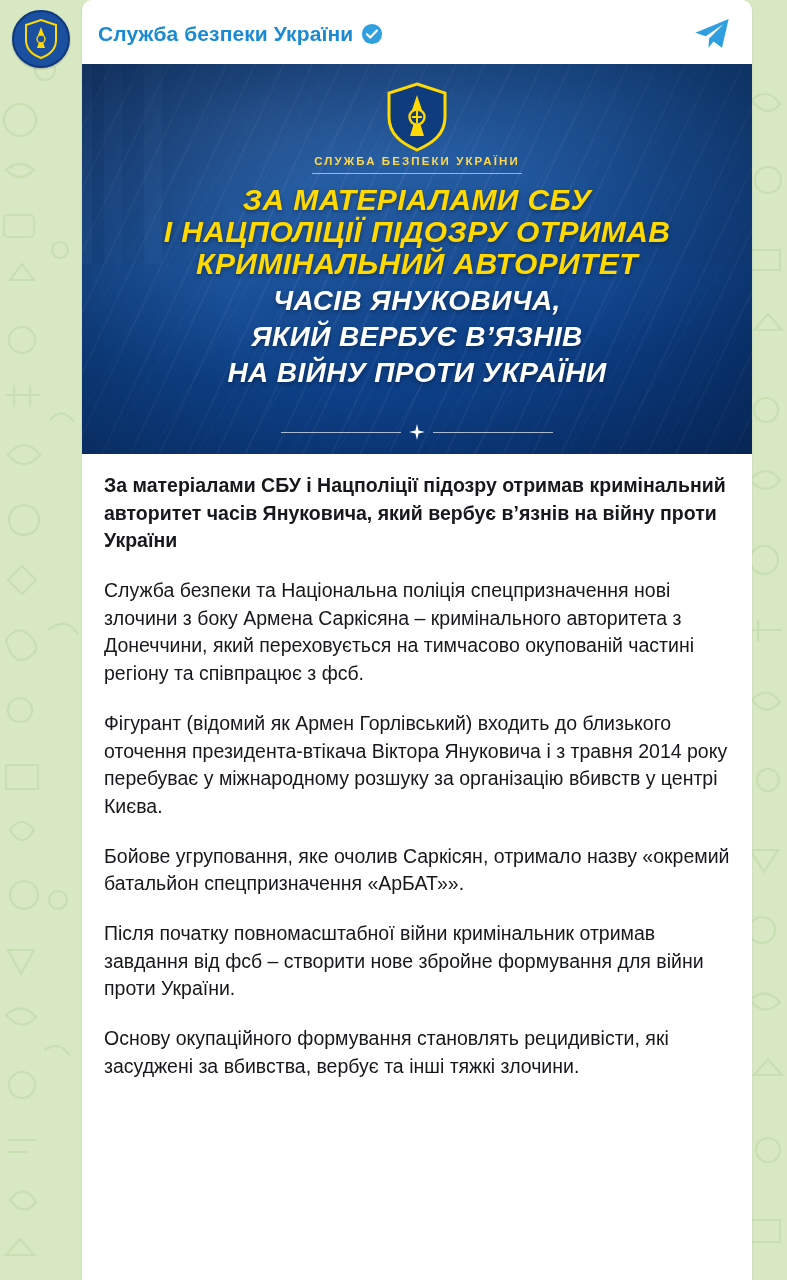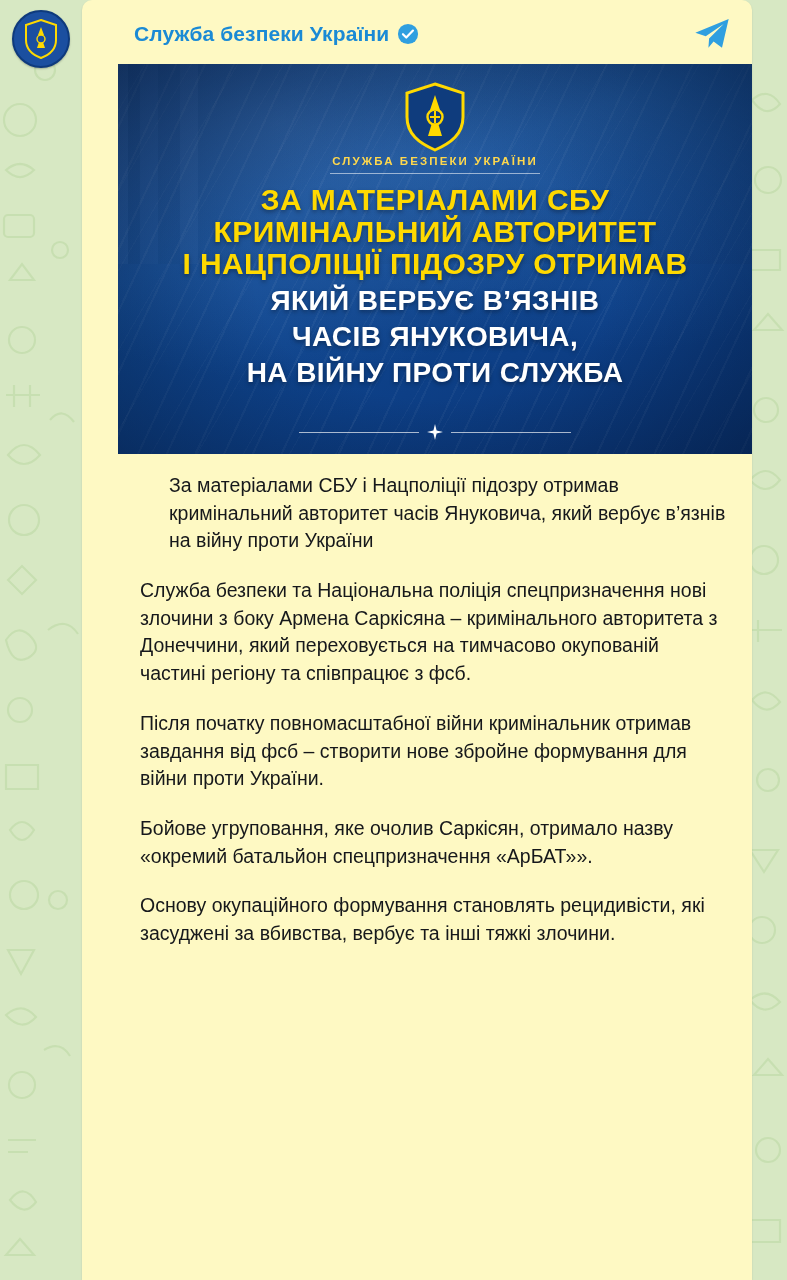--- a/index.html
+++ b/index.html
@@ -49,28 +49,27 @@
     justify-content: center;
     box-shadow: 0 1px 2px rgba(0,0,0,0.25);
   }
   .avatar .emblem {
     width: 34px;
     height: 40px;
   }
 
   .message {
     flex: 1 1 auto;
-    background: #fef9c3;
+    background: #ffffff;
     margin-right: 35px;
     border-radius: 10px 10px 0 0;
     box-shadow: 0 1px 2px rgba(0,0,0,0.12);
     display: flex;
     flex-direction: column;
     overflow: hidden;
-    padding-left: 36px;
   }
 
   .msg-header {
     display: flex;
     align-items: center;
     padding: 14px 16px 10px 16px;
     gap: 8px;
   }
   .channel-name {
     color: #1a8ad5;
@@ -148,20 +147,21 @@
     width: 210px;
     height: 1px;
     background: rgba(255,255,255,0.55);
     margin: 6px auto 10px auto;
   }
   .poster-line {
     font-weight: bold;
     line-height: 1.07;
     letter-spacing: 0.4px;
     text-shadow: 0 2px 4px rgba(0,0,0,0.35);
+    font-style: italic;
   }
   .l-yellow { color: #ffd900; font-size: 30px; margin: 0 16px; }
   .l-white  { color: #ffffff; font-size: 28px; margin: 6px 16px 0 16px; }
 
   .poster-bottom {
     position: absolute;
     left: 0; right: 0; bottom: 14px;
     z-index: 3;
     text-align: center;
   }
@@ -178,21 +178,21 @@
     width: 16px; height: 16px;
   }
 
   .msg-body {
     padding: 18px 22px 10px 22px;
     color: #16181b;
     font-size: 19.5px;
     line-height: 1.42;
   }
   .msg-body p { margin: 0 0 22px 0; }
-  .msg-body p.lead { font-weight: normal; margin-left: 29px; }
+  .msg-body p.lead { font-weight: bold; }
 </style>
 </head>
 <body>
 
 <div class="bg-doodles">
   <svg width="787" height="1280" viewBox="0 0 787 1280" xmlns="http://www.w3.org/2000/svg">
     <g stroke="#b9d6a0" stroke-width="2.2" fill="none" opacity="0.9">
       <circle cx="20" cy="120" r="16"></circle>
       <path d="M6 170 q14 -12 28 0 q-14 14 -28 0z"></path>
       <rect x="4" y="215" width="30" height="22" rx="4"></rect>
@@ -274,40 +274,41 @@
         <svg class="poster-emblem" viewBox="0 0 62 70" xmlns="http://www.w3.org/2000/svg">
           <path d="M31 2 L59 11 v24 c0 17 -12 26 -28 33 C15 61 3 52 3 35 V11 z" fill="#0f3c7d" stroke="#ffd900" stroke-width="3"></path>
           <path d="M31 13 l5 15 h-10 z M31 31 l7 23 h-14 z" fill="#ffd900"></path>
           <circle cx="31" cy="35" r="7.5" fill="#0f3c7d" stroke="#ffd900" stroke-width="2.4"></circle>
           <path d="M31 29 v12 M26 35 h10" stroke="#ffd900" stroke-width="2"></path>
         </svg>
         <div class="poster-org">СЛУЖБА БЕЗПЕКИ УКРАЇНИ</div>
         <div class="rule"></div>
 
         <div class="poster-line l-yellow">ЗА МАТЕРІАЛАМИ СБУ</div>
+        <div class="poster-line l-yellow">І НАЦПОЛІЦІЇ ПІДОЗРУ ОТРИМАВ</div>
         <div class="poster-line l-yellow">КРИМІНАЛЬНИЙ АВТОРИТЕТ</div>
-        <div class="poster-line l-yellow">І НАЦПОЛІЦІЇ ПІДОЗРУ ОТРИМАВ</div>
+        <div class="poster-line l-white">ЧАСІВ ЯНУКОВИЧА,</div>
         <div class="poster-line l-white">ЯКИЙ ВЕРБУЄ В’ЯЗНІВ</div>
-        <div class="poster-line l-white">ЧАСІВ ЯНУКОВИЧА,</div>
-        <div class="poster-line l-white">НА ВІЙНУ ПРОТИ СЛУЖБА</div>
+        <div class="poster-line l-white">НА ВІЙНУ ПРОТИ УКРАЇНИ</div>
       </div>
 
       <div class="poster-bottom">
         <div class="divider">
           <span class="ln"></span>
           <svg class="star" viewBox="0 0 16 16" xmlns="http://www.w3.org/2000/svg">
             <path d="M8 0 L9.6 6.4 L16 8 L9.6 9.6 L8 16 L6.4 9.6 L0 8 L6.4 6.4 z" fill="#ffffff"></path>
           </svg>
           <span class="ln"></span>
         </div>
       </div>
     </div>
 
     <div class="msg-body">
       <p class="lead">За матеріалами СБУ і Нацполіції підозру отримав кримінальний авторитет часів Януковича, який вербує в’язнів на війну проти України</p>
       <p>Служба безпеки та Національна поліція спецпризначення нові злочини з боку Армена Саркісяна – кримінального авторитета з Донеччини, який переховується на тимчасово окупованій частині регіону та співпрацює з фсб.</p>
+      <p>Фігурант (відомий як Армен Горлівський) входить до близького оточення президента-втікача Віктора Януковича і з травня 2014 року перебуває у міжнародному розшуку за організацію вбивств у центрі Києва.</p>
+      <p>Бойове угруповання, яке очолив Саркісян, отримало назву «окремий батальйон спецпризначення «АрБАТ»».</p>
       <p>Після початку повномасштабної війни кримінальник отримав завдання від фсб – створити нове збройне формування для війни проти України.</p>
-      <p>Бойове угруповання, яке очолив Саркісян, отримало назву «окремий батальйон спецпризначення «АрБАТ»».</p>
       <p>Основу окупаційного формування становлять рецидивісти, які засуджені за вбивства, вербує та інші тяжкі злочини.</p>
     </div>
 
   </div>
 </div>
 
 </body></html>

